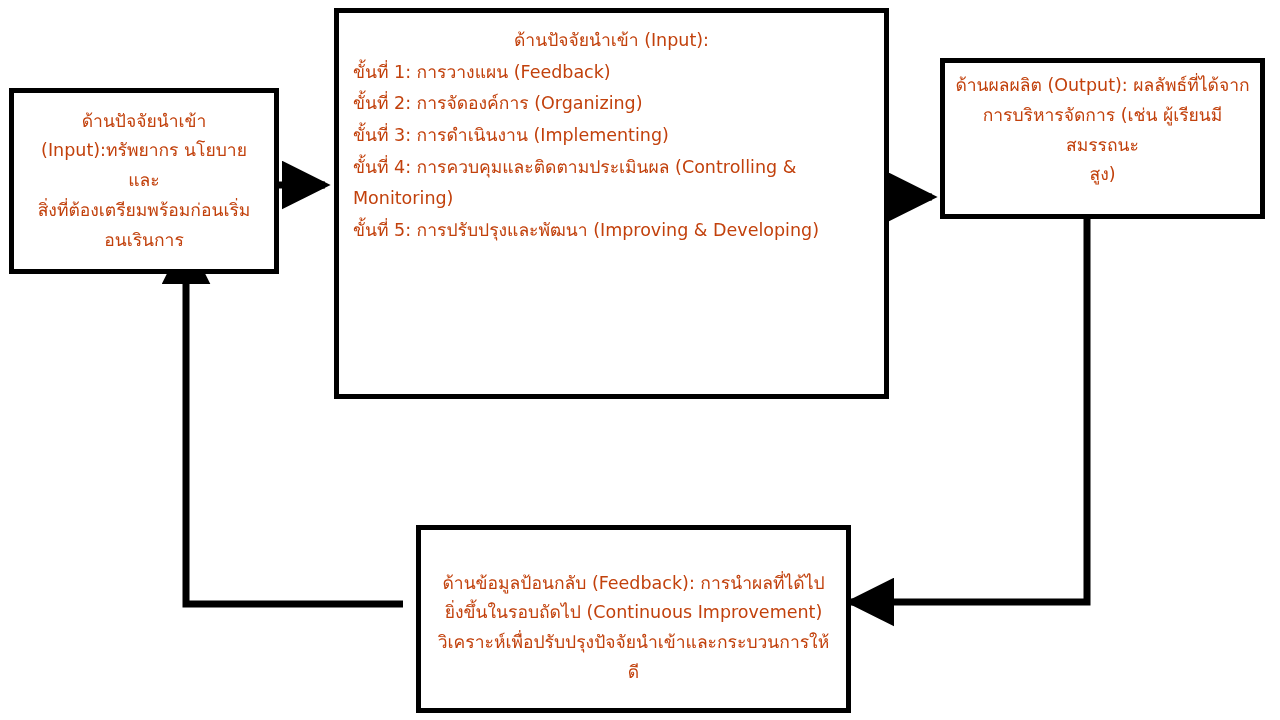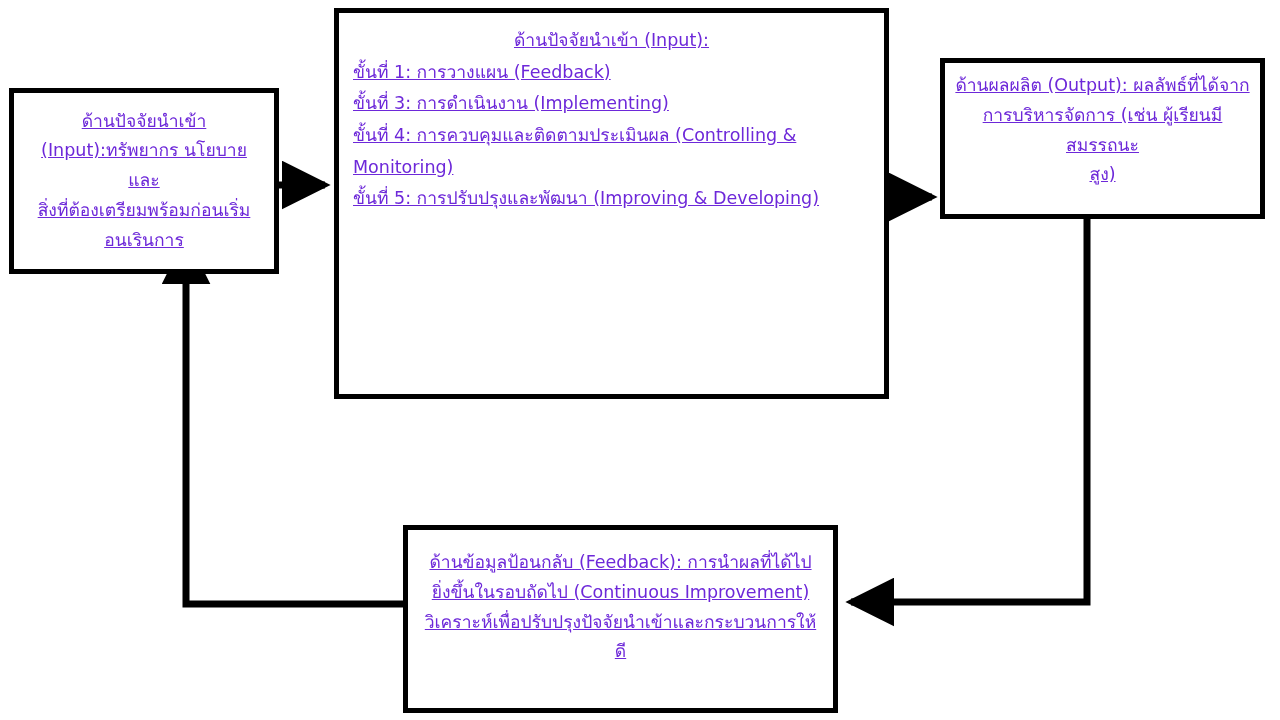--- a/index.html
+++ b/index.html
@@ -27,22 +27,21 @@
     pointer-events: none;
   }
   .node {
     position: absolute;
     box-sizing: border-box;
     background: #ffffff;
     border: 5px solid #000000;
     display: flex;
     flex-direction: column;
     justify-content: center;
-    color: #6d28d9;
-    text-decoration: underline;
+    color: #c2410c;
   }
   .node .body {
     padding: 0 10px;
   }
   .node p {
     margin: 0;
   }
 
   
   #node-input {
@@ -84,25 +83,25 @@
   }
   #node-output .body {
     text-align: center;
     font-size: 17.5px;
     line-height: 1.70;
     padding-bottom: 16px;
   }
 
   
   #node-feedback {
-    left: 403px;
+    left: 416px;
     top: 525px;
     width: 435px;
     height: 188px;
-    justify-content: flex-start;
+    justify-content: center;
   }
   #node-feedback .body {
     padding: 18px 12px 0 12px;
     text-align: center;
     font-size: 17.5px;
     line-height: 1.70;
   }
 </style>
 </head>
 <body>
@@ -139,20 +138,21 @@
       <p>(Input):ทรัพยากร นโยบาย และ</p>
       <p>สิ่งที่ต้องเตรียมพร้อมก่อนเริ่ม</p>
       <p>อนเรินการ</p>
     </div>
   </div>
 
   <div class="node" id="node-process">
     <div class="body">
       <p class="heading">ด้านปัจจัยนำเข้า (Input):</p>
       <p>ขั้นที่ 1: การวางแผน (Feedback)</p>
+      <p>ขั้นที่ 2: การจัดองค์การ (Organizing)</p>
       <p>ขั้นที่ 3: การดำเนินงาน (Implementing)</p>
       <p>ขั้นที่ 4: การควบคุมและติดตามประเมินผล (Controlling &amp;</p>
       <p>Monitoring)</p>
       <p>ขั้นที่ 5: การปรับปรุงและพัฒนา (Improving &amp; Developing)</p>
     </div>
   </div>
 
   <div class="node" id="node-output">
     <div class="body">
       <p>ด้านผลผลิต (Output): ผลลัพธ์ที่ได้จาก</p>

